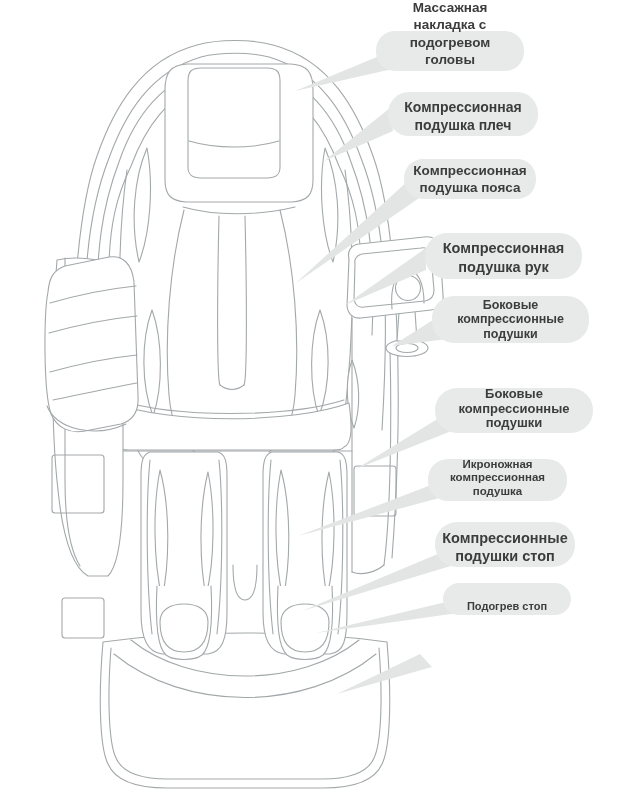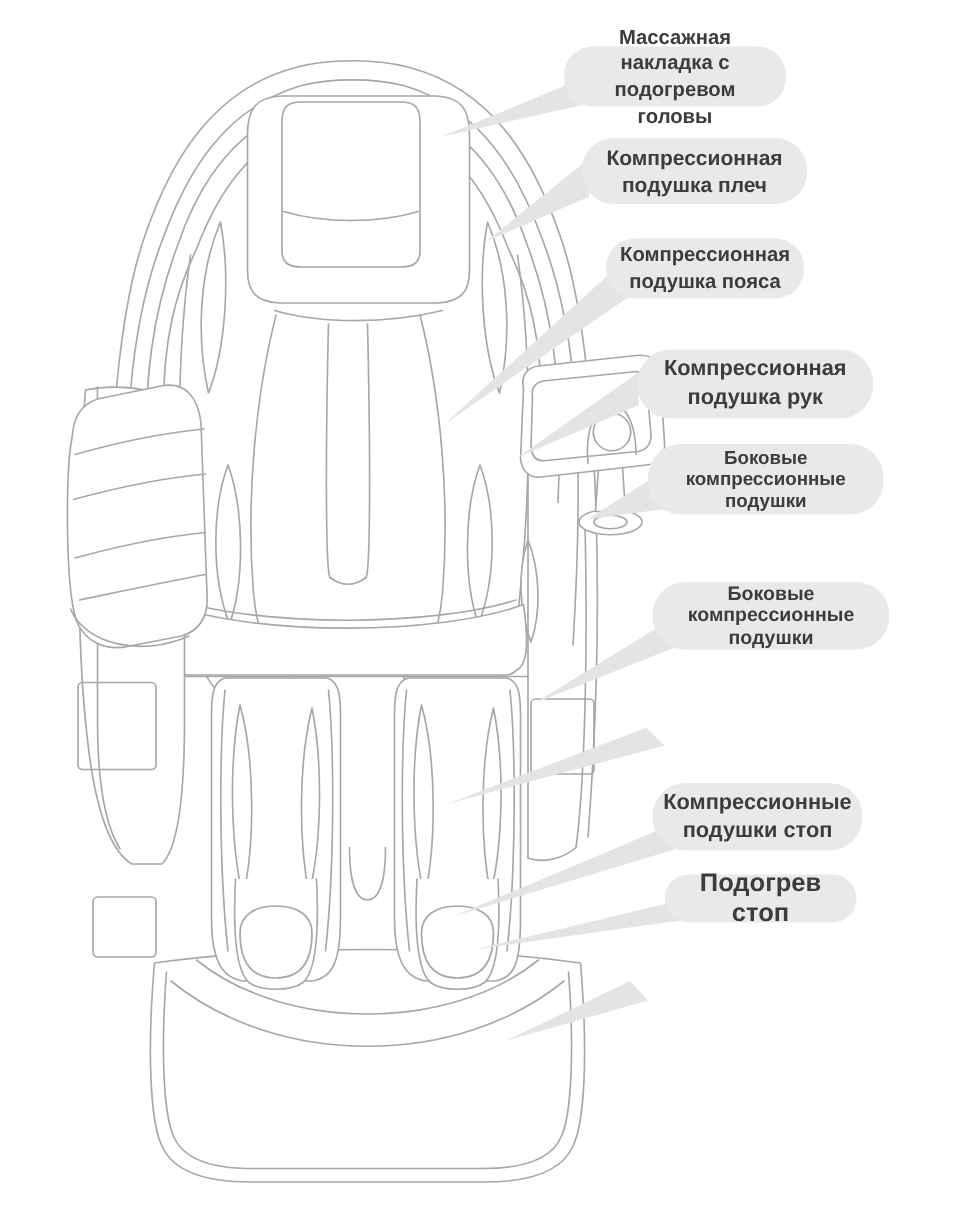--- a/index.html
+++ b/index.html
@@ -1,21 +1,21 @@
 <!DOCTYPE html>
 <html><head>
 <meta charset="utf-8">
 <style>
   html,body{margin:0;padding:0;background:#ffffff;}
   body{width:640px;height:804px;overflow:hidden;position:relative;
        font-family:"Liberation Sans",sans-serif;}
   .stage{position:absolute;inset:0;}
   .chair-svg{position:absolute;left:0;top:0;}
   .callout{position:absolute;background:#e8eaea;color:#3c3c3c;font-weight:bold;
-           display:flex;align-items:center;justify-content:center;text-align:center;
+           display:flex;align-items:flex-end;justify-content:center;text-align:center;
            box-sizing:border-box;padding:2px 8px;}
   .callout span{white-space:pre-line;display:block;}
 </style>
 </head>
 <body>
 
 <div class="stage">
 
   <svg class="chair-svg" width="640" height="804" viewBox="0 0 640 804">
     <g fill="none" stroke="#a3a8aa" stroke-width="1.1" stroke-linecap="round" stroke-linejoin="round">
@@ -156,24 +156,29 @@
 компрессионные
 подушки</span>
   </div>
 
   <div class="callout" style="left:435px;top:388px;width:158px;height:45px;border-radius:22px;font-size:13px;line-height:1.12;">
     <span>Боковые
 компрессионные
 подушки</span>
   </div>
 
+  <div class="callout" style="left:428px;top:459px;width:139px;height:42px;border-radius:20px;font-size:11.5px;line-height:1.2;">
+    <span>Икроножная
+компрессионная
+подушка</span>
+  </div>
 
   <div class="callout" style="left:435px;top:522px;width:140px;height:45px;border-radius:22px;font-size:14.5px;line-height:1.25;">
     <span>Компрессионные
 подушки стоп</span>
   </div>
 
-  <div class="callout" style="left:443px;top:583px;width:128px;height:32px;border-radius:16px;font-size:17px;line-height:1.2;">
+  <div class="callout" style="left:443px;top:583px;width:128px;height:32px;border-radius:16px;font-size:11px;line-height:1.2;">
     <span>Подогрев стоп</span>
   </div>
 
 
 </div>
 
 </body></html>

